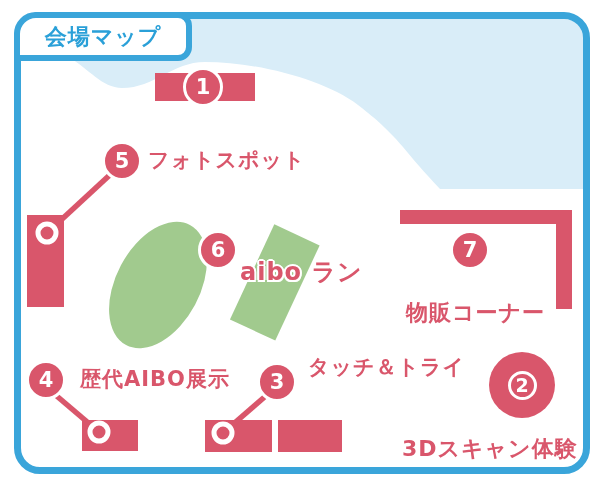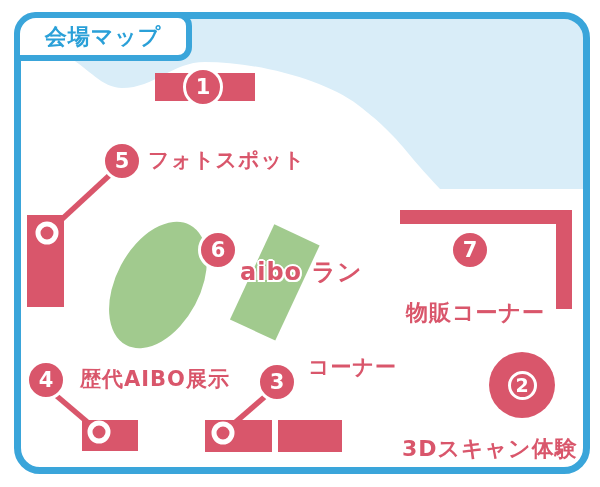--- a/index.html
+++ b/index.html
@@ -112,14 +112,14 @@
       <span>2</span>
     </span>
 </div>
 
 <div class="map-label" style="left:148px;top:148px;">フォトスポット</div>
 <div class="map-label outlined" style="left:240px;top:236px;margin-top:24px;">aibo ラン</div>
 <div class="map-label" style="left:406px;top:300px;font-size:22px;">物販コーナー</div>
 <div class="map-label" style="left:402px;top:436px;font-size:22px;">3Dスキャン体験</div>
 <div class="map-label" style="left:72px;top:367px;margin-left:8px;">歴代AIBO展示</div>
 <div class="map-label" style="left:308px;top:355px;">
-  <div>コーナー</div>
+  <div>タッチ＆トライ</div>
 </div>
 
 </body></html>

